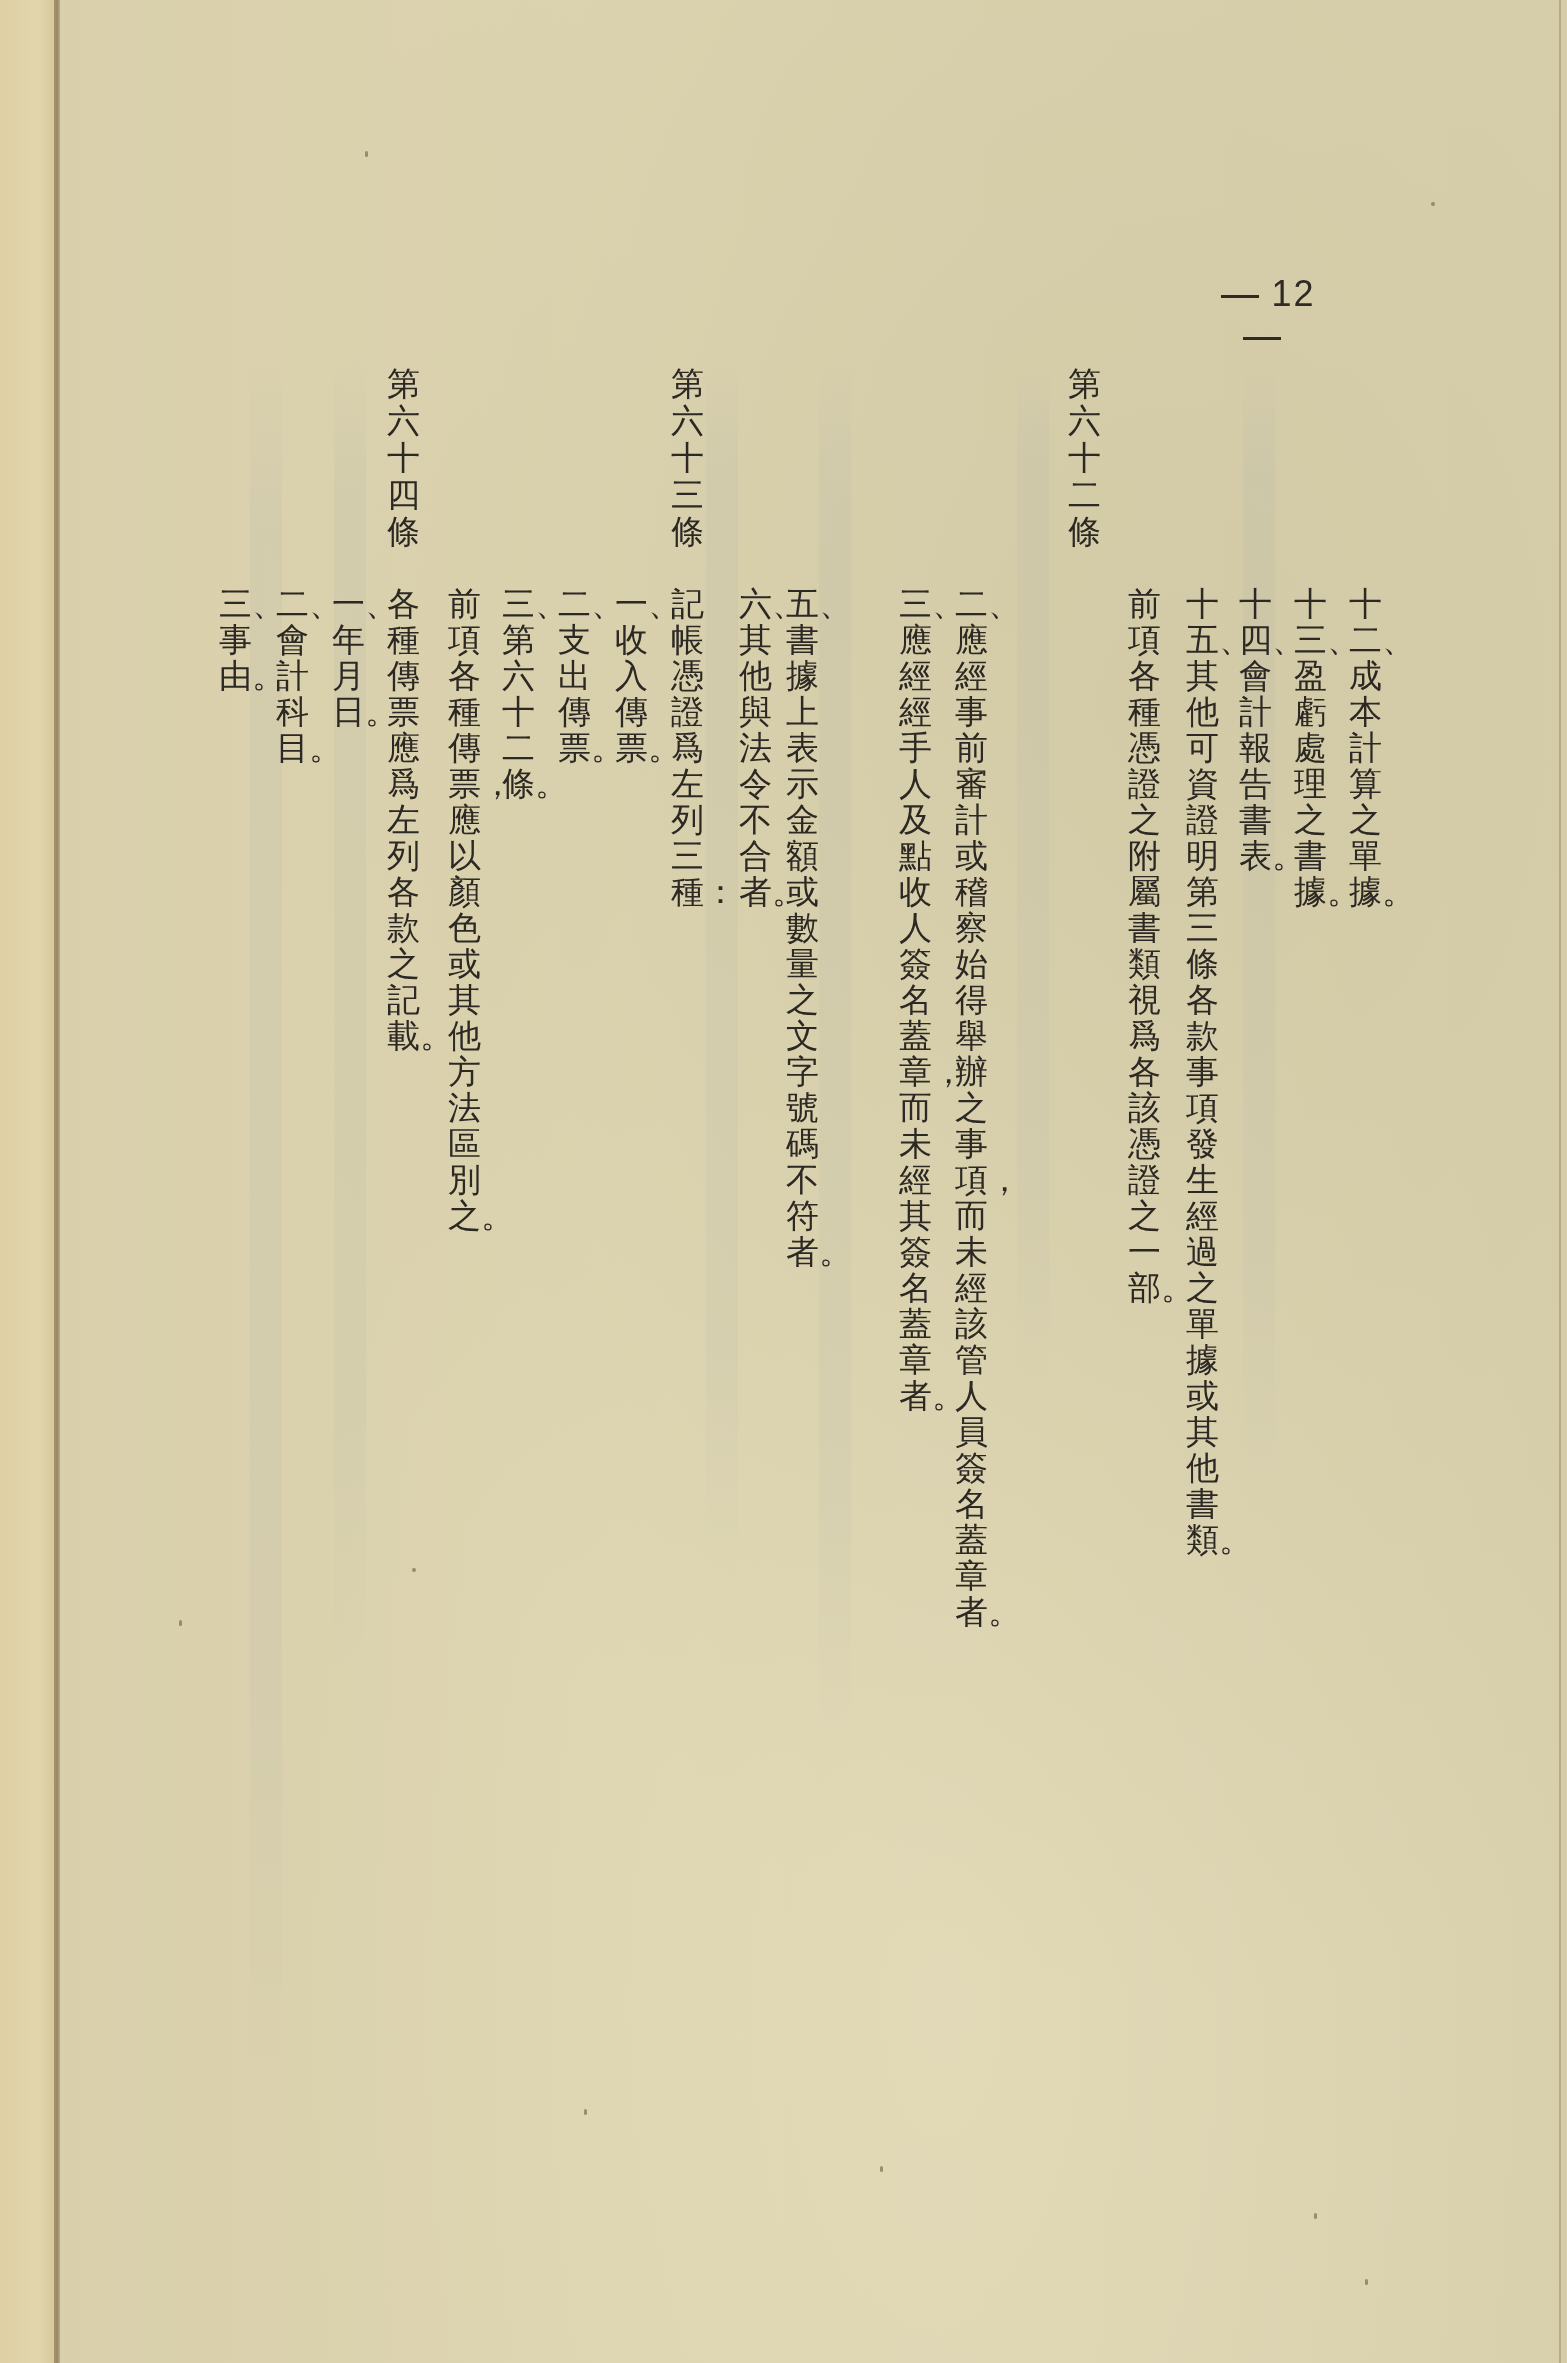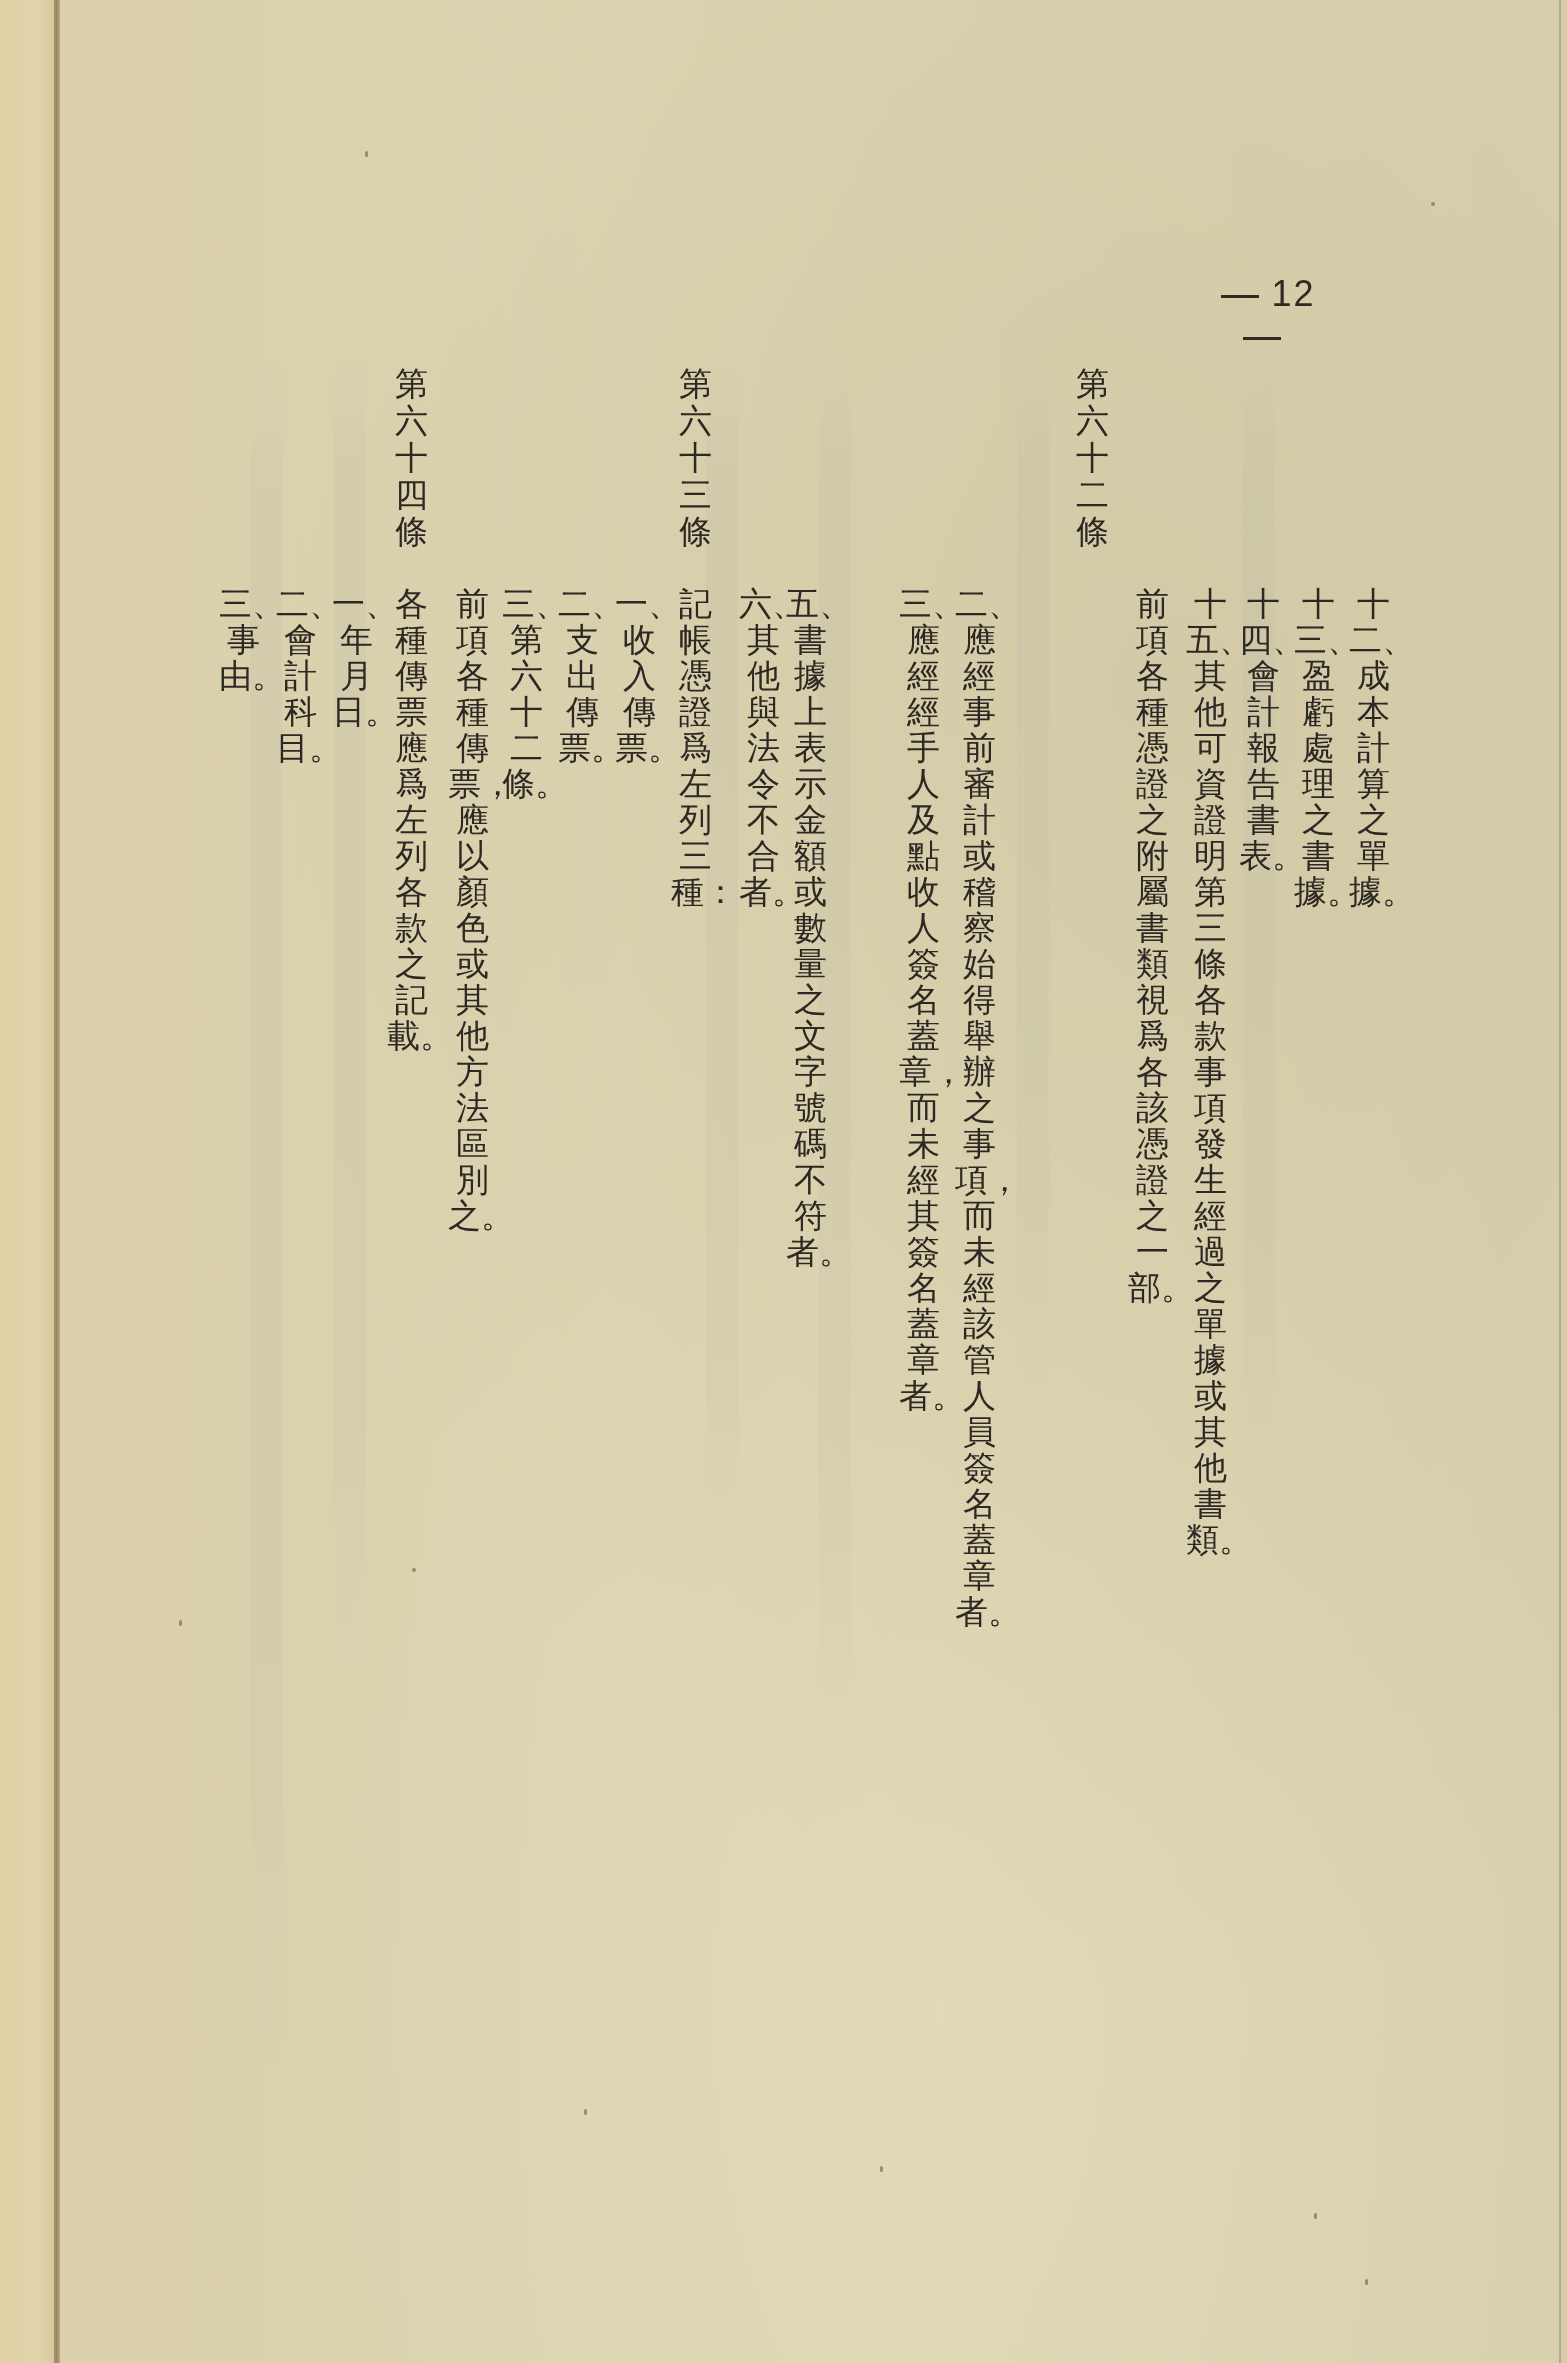--- a/index.html
+++ b/index.html
@@ -75,21 +75,21 @@
       background: #2f2a24;
       vertical-align: middle;
       margin: 0 13px;
     }
     .col {
       position: absolute;
       width: 41px;
       margin-left: -21px;
       font-size: 33px;
       line-height: 36px;
-      text-align: right;
+      text-align: left;
       white-space: pre-wrap;
       word-break: break-all;
       color: #2c2823;
     }
     .col.heading {
       top: 365px;
       line-height: 37px;
     }
     .col.body {
       top: 586px;

